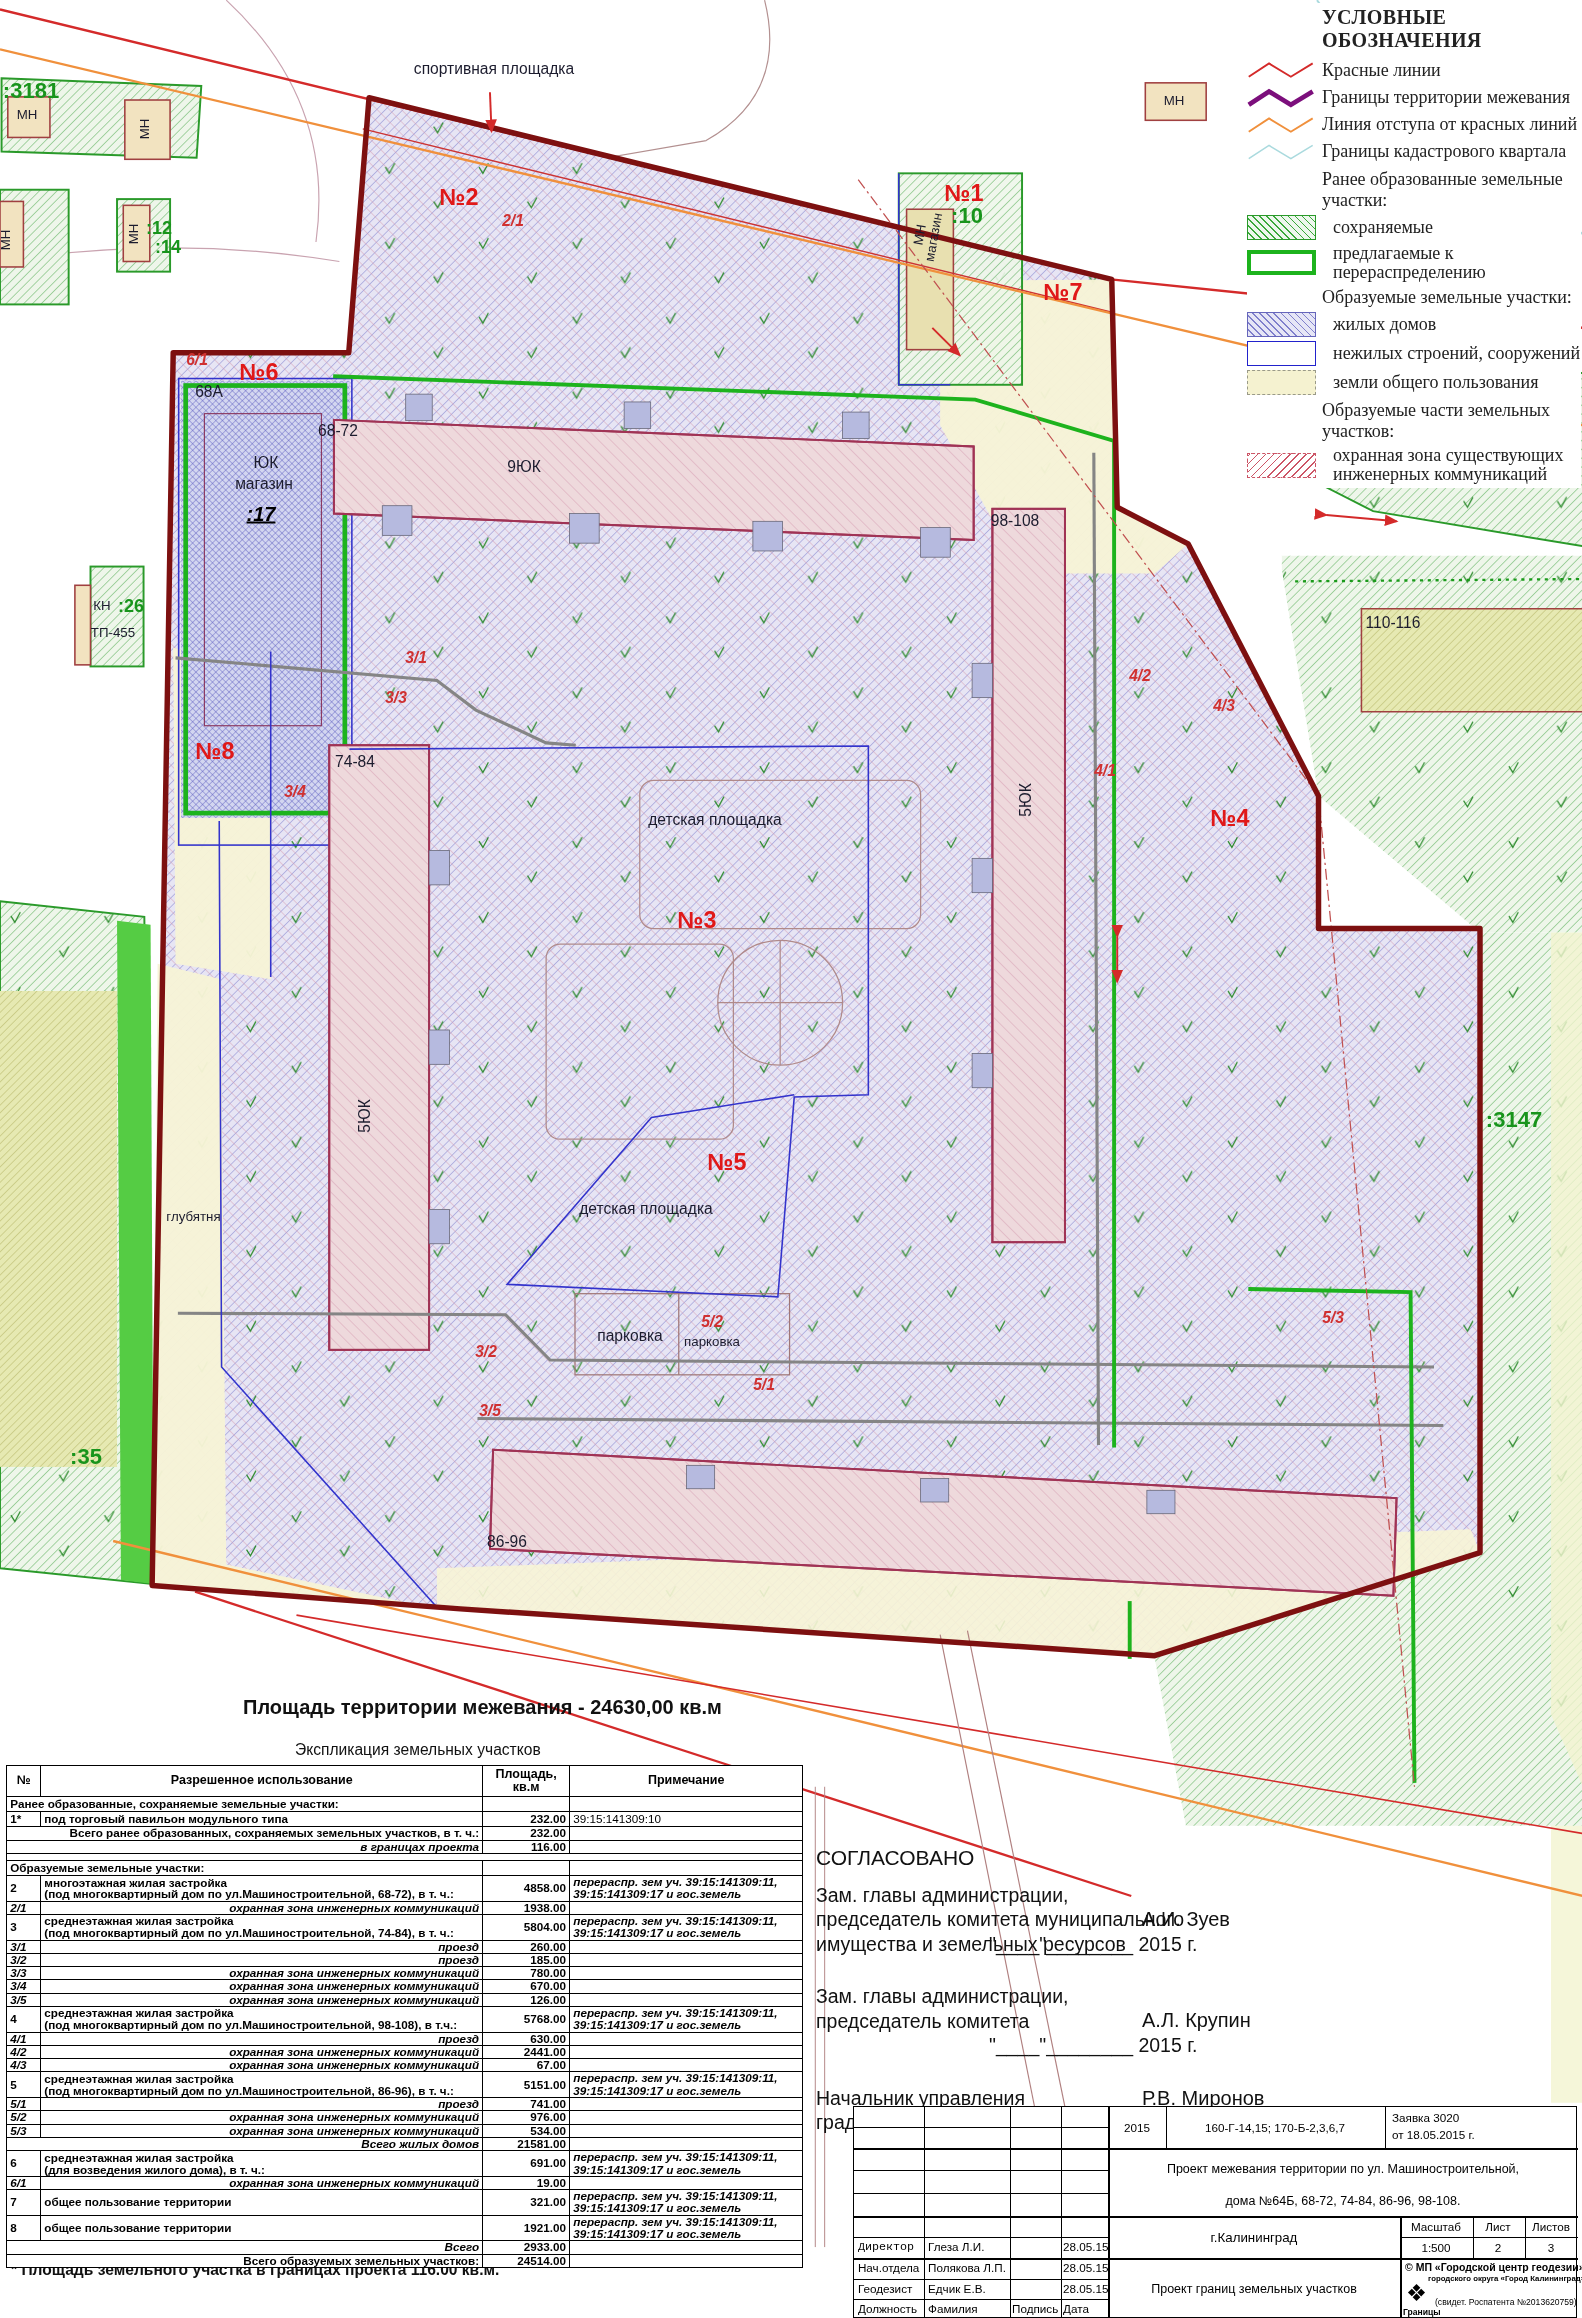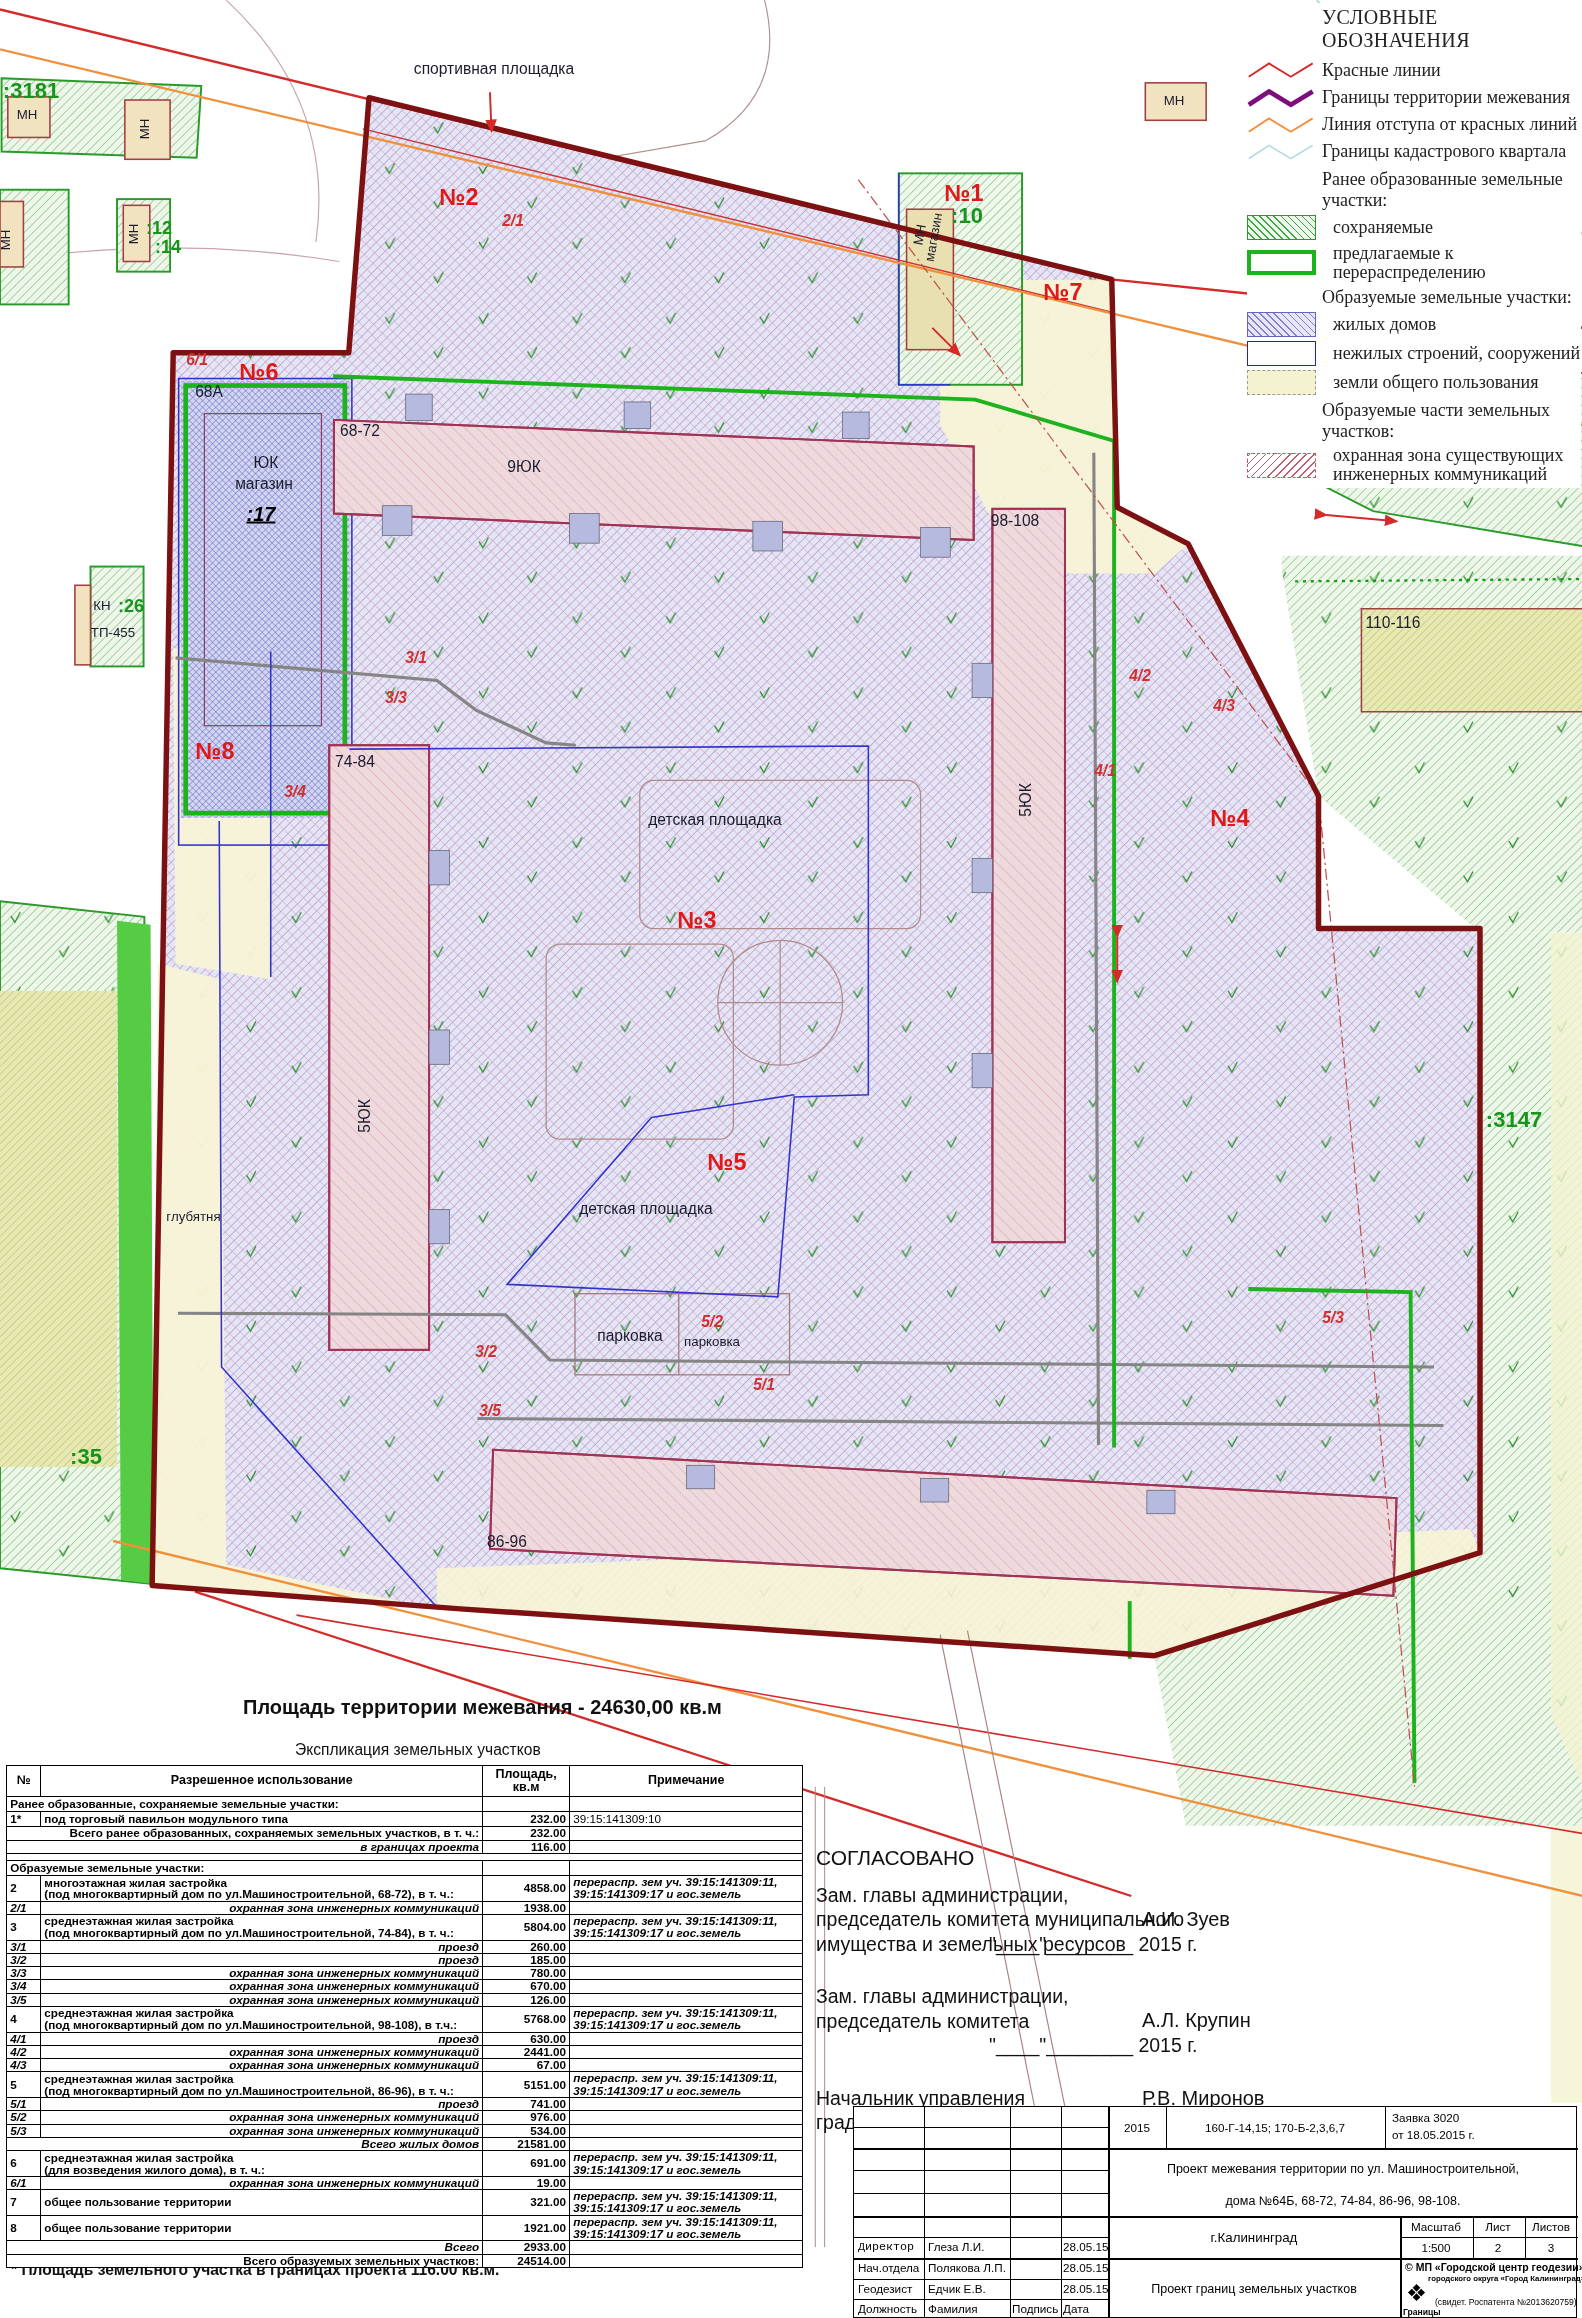--- a/index.html
+++ b/index.html
@@ -10,21 +10,21 @@
   .map-label{position:absolute;transform:translate(-50%,-50%);white-space:pre-line;text-align:center;line-height:1.05;pointer-events:none;}
   .ml-rednum{color:#e01818;font-weight:bold;font-size:23.4px;}
   .ml-redsub{color:#d03030;font-style:italic;font-weight:bold;font-size:15.6px;}
   .ml-green{color:#18941c;font-weight:bold;font-size:22px;}
   .ml-greensm{color:#18941c;font-weight:bold;font-size:18px;}
   .ml-black{color:#1c1c2e;font-size:15.6px;}
   .ml-blacksm{color:#1c1c2e;font-size:13.3px;}
   .ml-u{text-decoration:underline;font-style:italic;font-size:20px;font-weight:bold;}
   
   #legend{position:absolute;left:1247px;top:3.1px;width:334px;background:#fff;font-family:"Liberation Serif",serif;color:#222;}
-  #legend .lg-title{font-size:20px;font-weight:normal;margin:3.1px 0 6.2px 75px;letter-spacing:0.4px;}
+  #legend .lg-title{font-size:20px;font-weight:bold;margin:3.1px 0 6.2px 75px;letter-spacing:0.4px;}
   .lg-row{display:flex;align-items:center;margin:3.9px 0;}
   .lg-sym{width:75px;flex:0 0 75px;display:flex;justify-content:flex-start;align-items:center;}
   .lg-label{font-size:18px;line-height:1.05;}
   .lg-header{font-size:18px;margin:5.5px 0 1.6px 75px;}
   .lg-sub .lg-label{margin-left:11px;}
   .sw{width:69px;height:25px;box-sizing:border-box;}
   .sw-green-hatch{background:#eef7ee repeating-linear-gradient(45deg,transparent 0 3.9px,#3aa83a 3.9px 5px);border:1.6px solid #2a9a2a;}
   .sw-green-border{background:#fff;border:4.7px solid #1db31d;}
   .sw-blue-hatch{background:#e6e6f6 repeating-linear-gradient(45deg,transparent 0 3.9px,#8080cc 3.9px 5px);border:0.8px solid #6666bb;}
   .sw-blue-cross{background:#dfe2f4 repeating-linear-gradient(45deg,transparent 0 3.1px,#5050c0 3.1px 4px),repeating-linear-gradient(-45deg,transparent 0 3.1px,#5050c0 3.1px 4px);border:1.6px solid #2222cc;}
@@ -325,21 +325,21 @@
       <span class="map-label ml-black" style="left: 494px; top: 69px;">спортивная площадка</span>
       <span class="map-label ml-black" style="left: 715px; top: 820px;">детская площадка</span>
       <span class="map-label ml-black" style="left: 646px; top: 1209px;">детская площадка</span>
       <span class="map-label ml-black" style="left: 630px; top: 1336px;">парковка</span>
       <span class="map-label ml-blacksm" style="left: 712px; top: 1342px;">парковка</span>
       <span class="map-label ml-blacksm" style="left: 179px; top: 1217px; padding-left: 29px;">глубятня</span>
       <span class="map-label ml-black" style="left: 209px; top: 392px;">68А</span>
       <span class="map-label ml-black" style="left: 266px; top: 463px;">ЮК</span>
       <span class="map-label ml-black" style="left: 264px; top: 484px;">магазин</span>
       <span class="map-label ml-u" style="left: 261px; top: 514px;">:17</span>
-      <span class="map-label ml-black" style="left: 360px; top: 431px;">68-72</span>
+      <span class="map-label ml-black" style="left: 338px; top: 431px;">68-72</span>
       <span class="map-label ml-black" style="left: 355px; top: 762px;">74-84</span>
       <span class="map-label ml-black" style="left: 507px; top: 1542px;">86-96</span>
       <span class="map-label ml-black" style="left: 1015px; top: 521px;">98-108</span>
       <span class="map-label ml-black" style="left: 1393px; top: 623px;">110-116</span>
       <span class="map-label ml-black" style="left: 524px; top: 467px;">9ЮК</span>
       <span class="map-label ml-black" style="left: 1026px; top: 800px; transform: translate(-50%, -50%) rotate(-90deg);">5ЮК</span>
       <span class="map-label ml-black" style="left: 365px; top: 1116px; transform: translate(-50%, -50%) rotate(-90deg);">5ЮК</span>
       <span class="map-label ml-blacksm" style="left: 27px; top: 115px;">МН</span>
       <span class="map-label ml-blacksm" style="left: 145px; top: 129px; transform: translate(-50%, -50%) rotate(-90deg);">МН</span>
       <span class="map-label ml-blacksm" style="left: 134px; top: 234px; transform: translate(-50%, -50%) rotate(-90deg);">МН</span>

